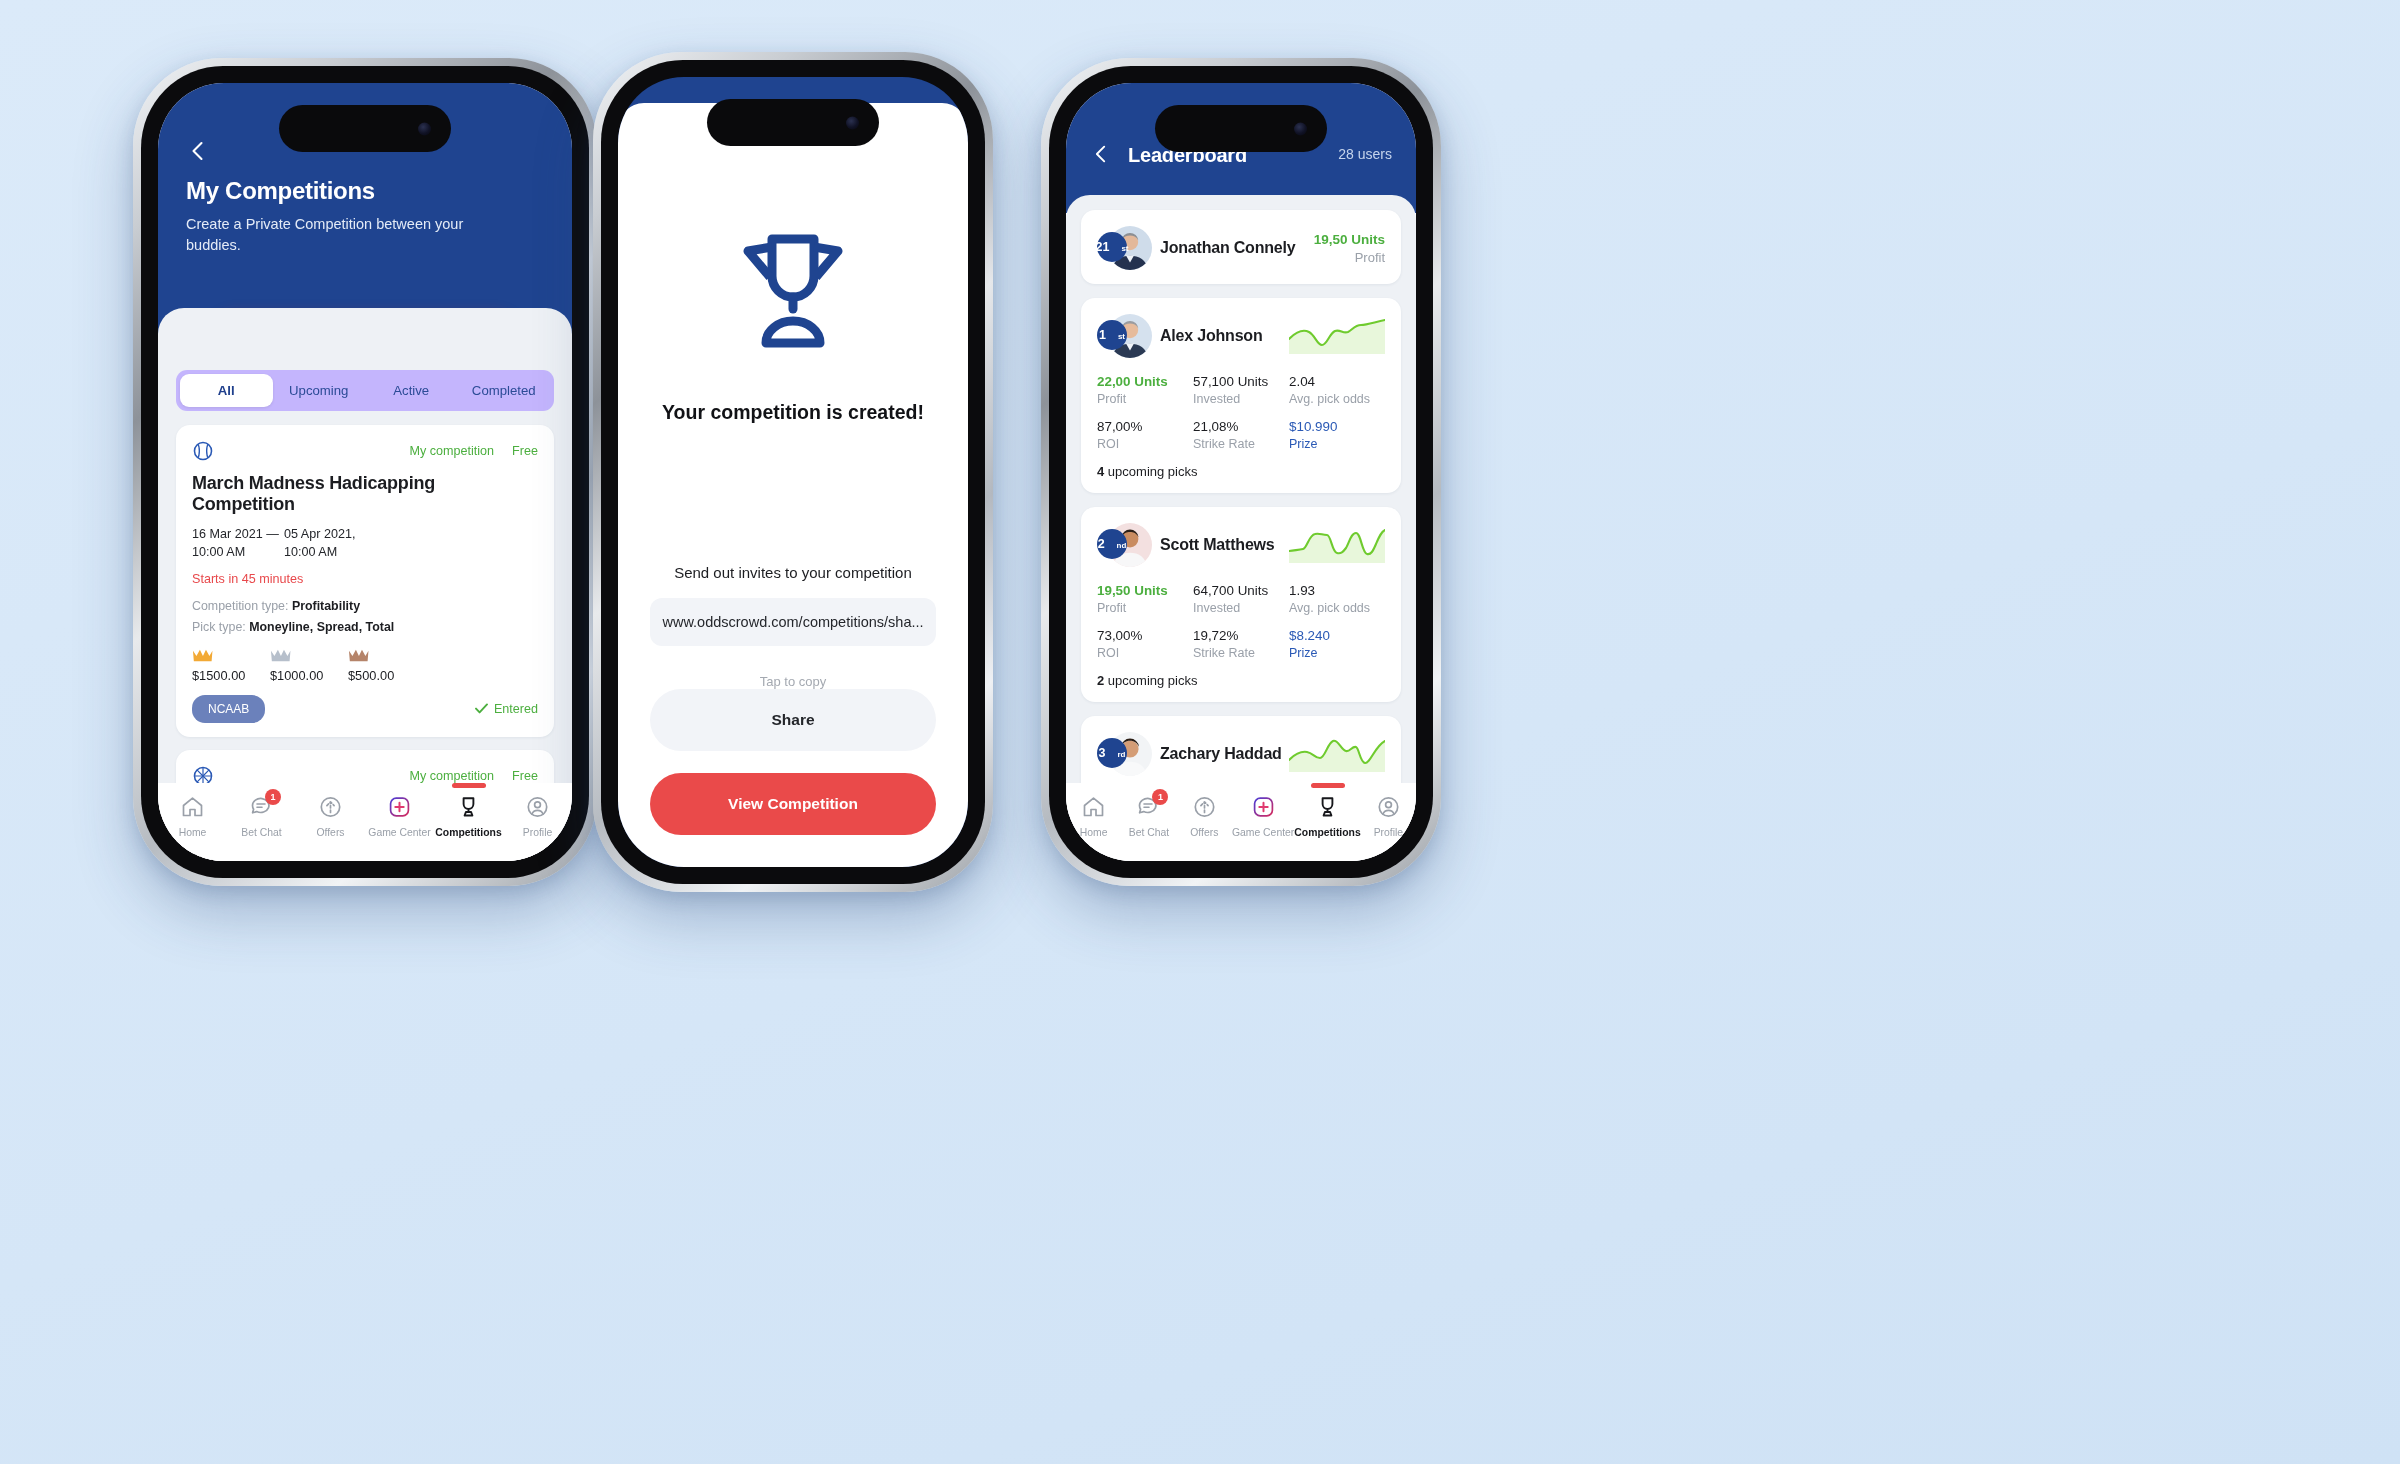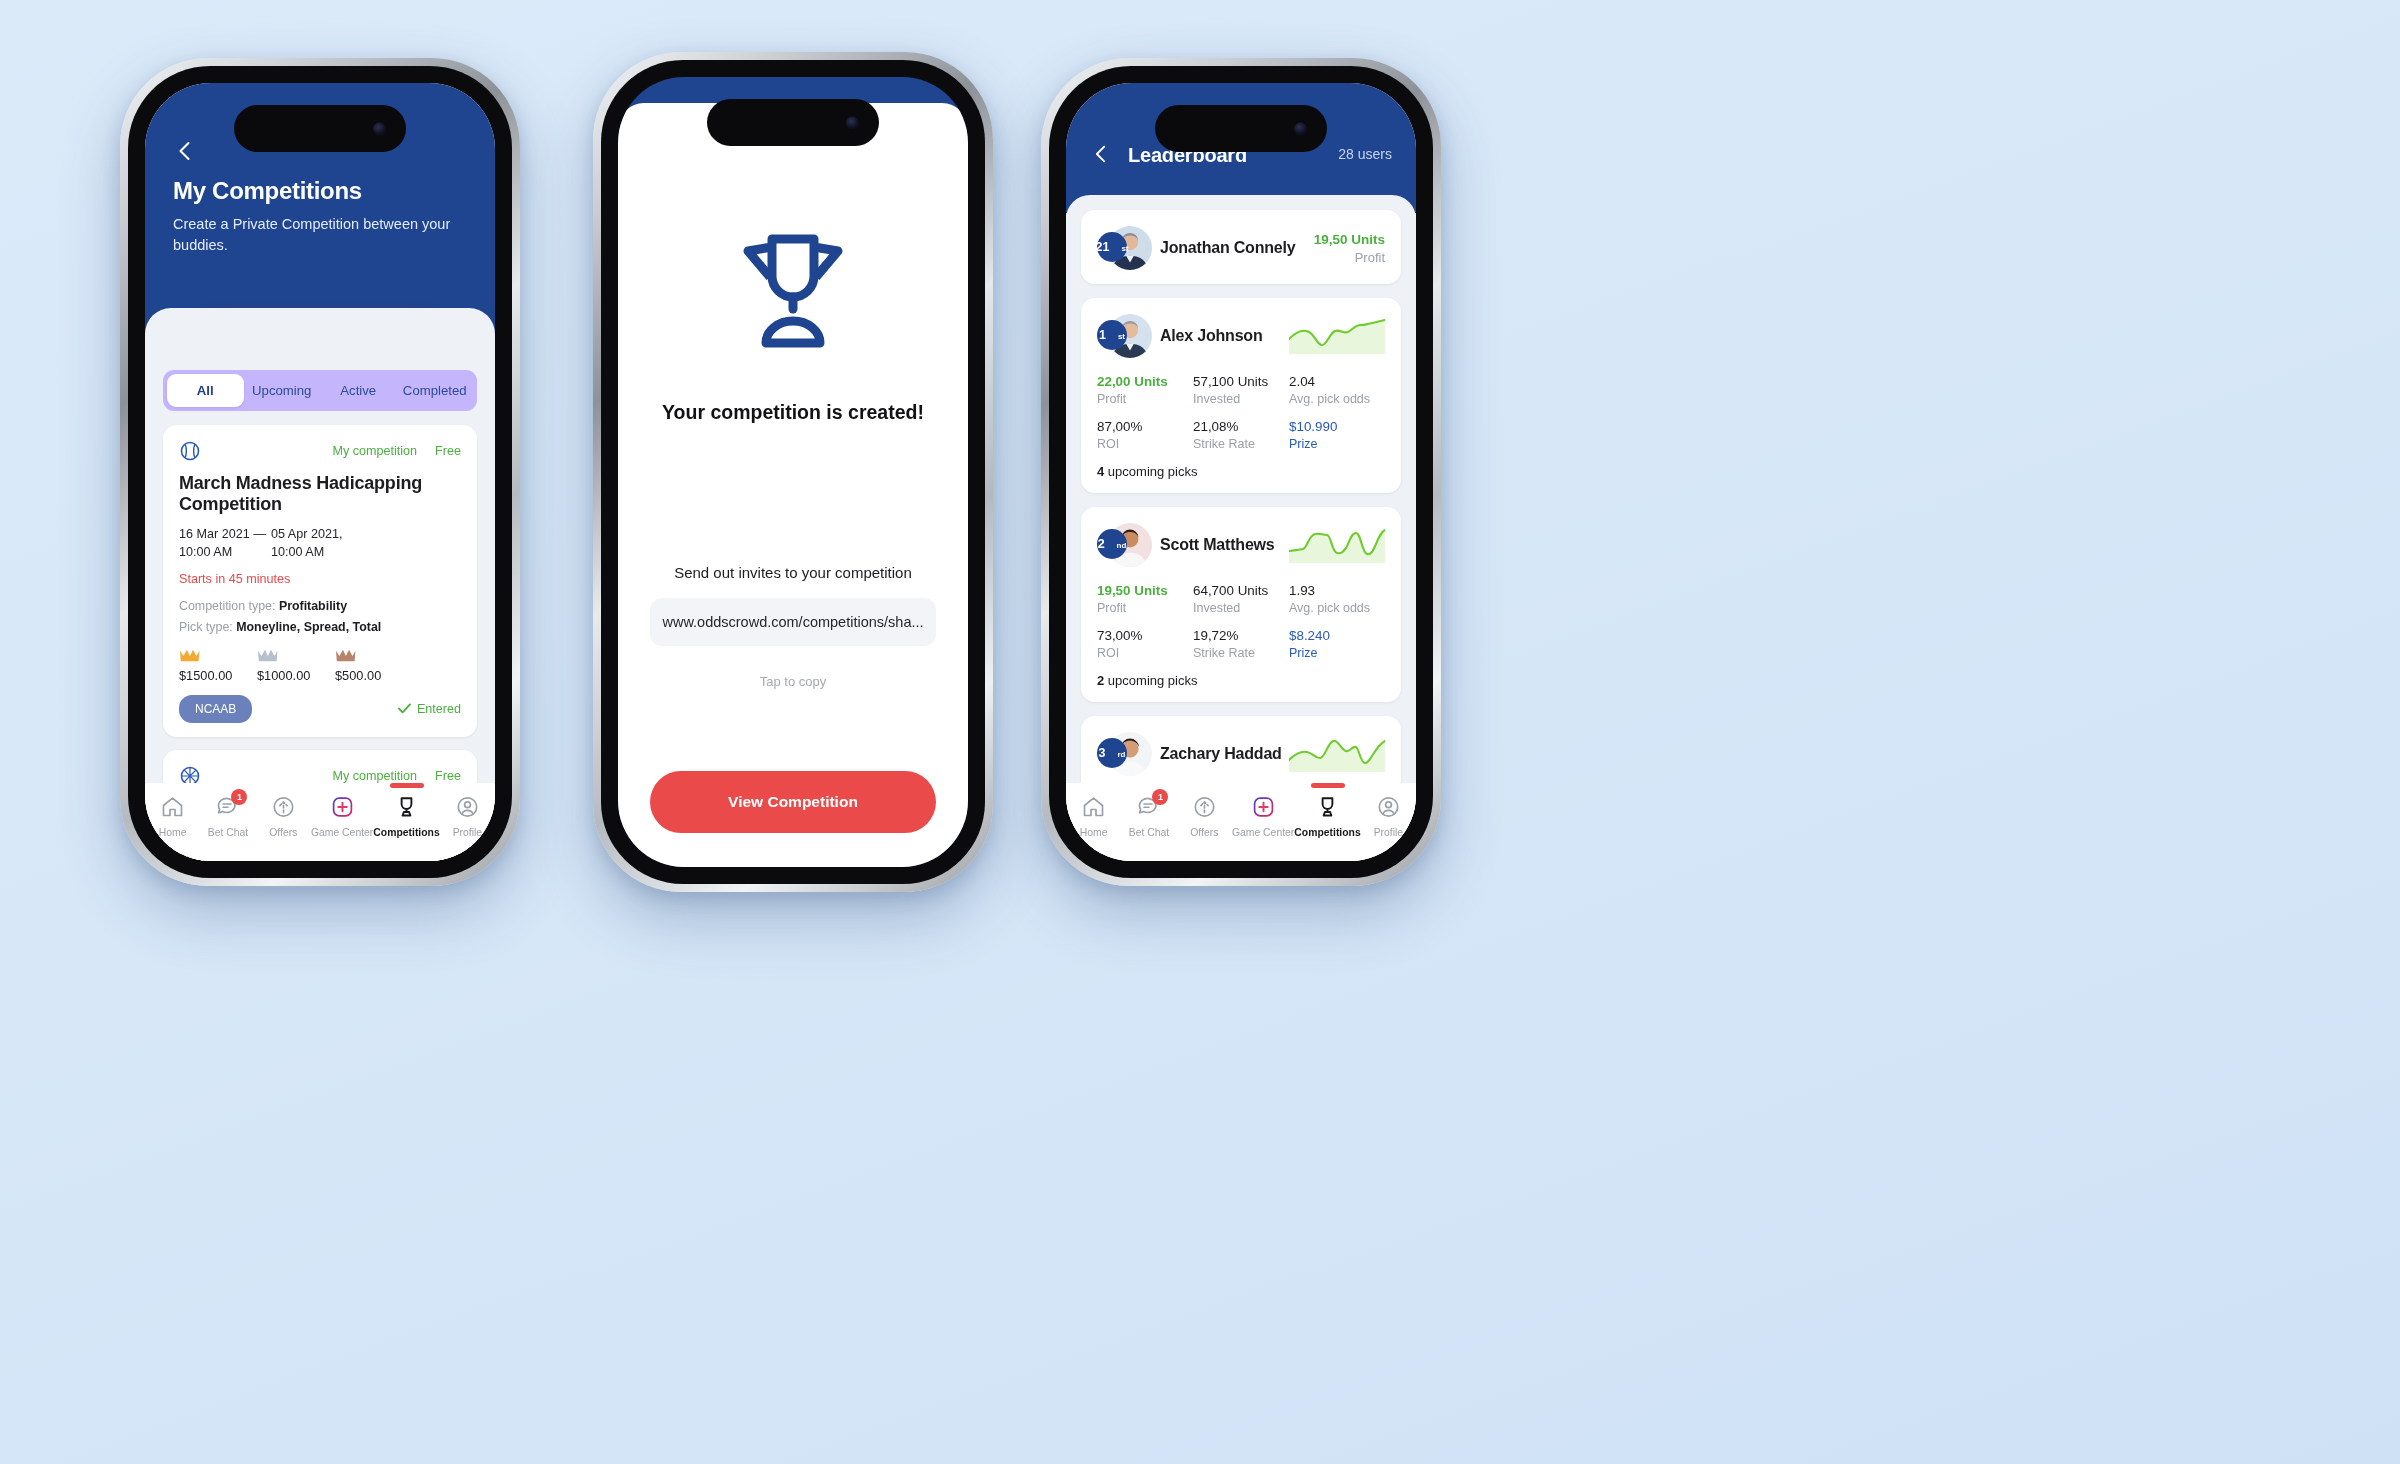--- a/index.html
+++ b/index.html
@@ -50,21 +50,21 @@
     content: "";
     position: absolute;
     right: 20px; top: 50%;
     transform: translateY(-50%);
     width: 13px; height: 13px;
     border-radius: 50%;
     background: radial-gradient(circle at 40% 35%, #2b3150 0%, #101225 55%, #06060c 100%);
   }
 
   
-  #phone1 { left: 120px;  top: 58px;  width: 400px; height: 828px; }
+  #phone1 { left: 133px;  top: 58px;  width: 464px; height: 828px; }
   #phone2 { left: 593px;  top: 52px;  width: 400px; height: 840px; }
   #phone3 { left: 1041px; top: 58px;  width: 400px; height: 828px; }
 
   
   .p1-head {
     background: #1f4490;
     padding: 56px 28px 0 28px;
     position: relative;
     height: 255px;
   }
@@ -556,20 +556,21 @@
             </svg>
           </div>
           <div class="p2-title">Your competition is created!</div>
 
           <div class="p2-invite">Send out invites to your competition</div>
           <input class="url-field" type="text" readonly="" value="www.oddscrowd.com/competitions/sha..." style="">
           <div class="tap-copy">Tap to copy</div>
 
           <div class="p2-spacer"></div>
 
+          <button class="btn-share">Share</button>
           <button class="btn-view">View Competition</button>
         </div>
       </div>
     </div>
   </div>
 
   <div class="phone" id="phone3">
     <div class="phone-inner">
       <div class="screen">
         <div class="island"></div>

